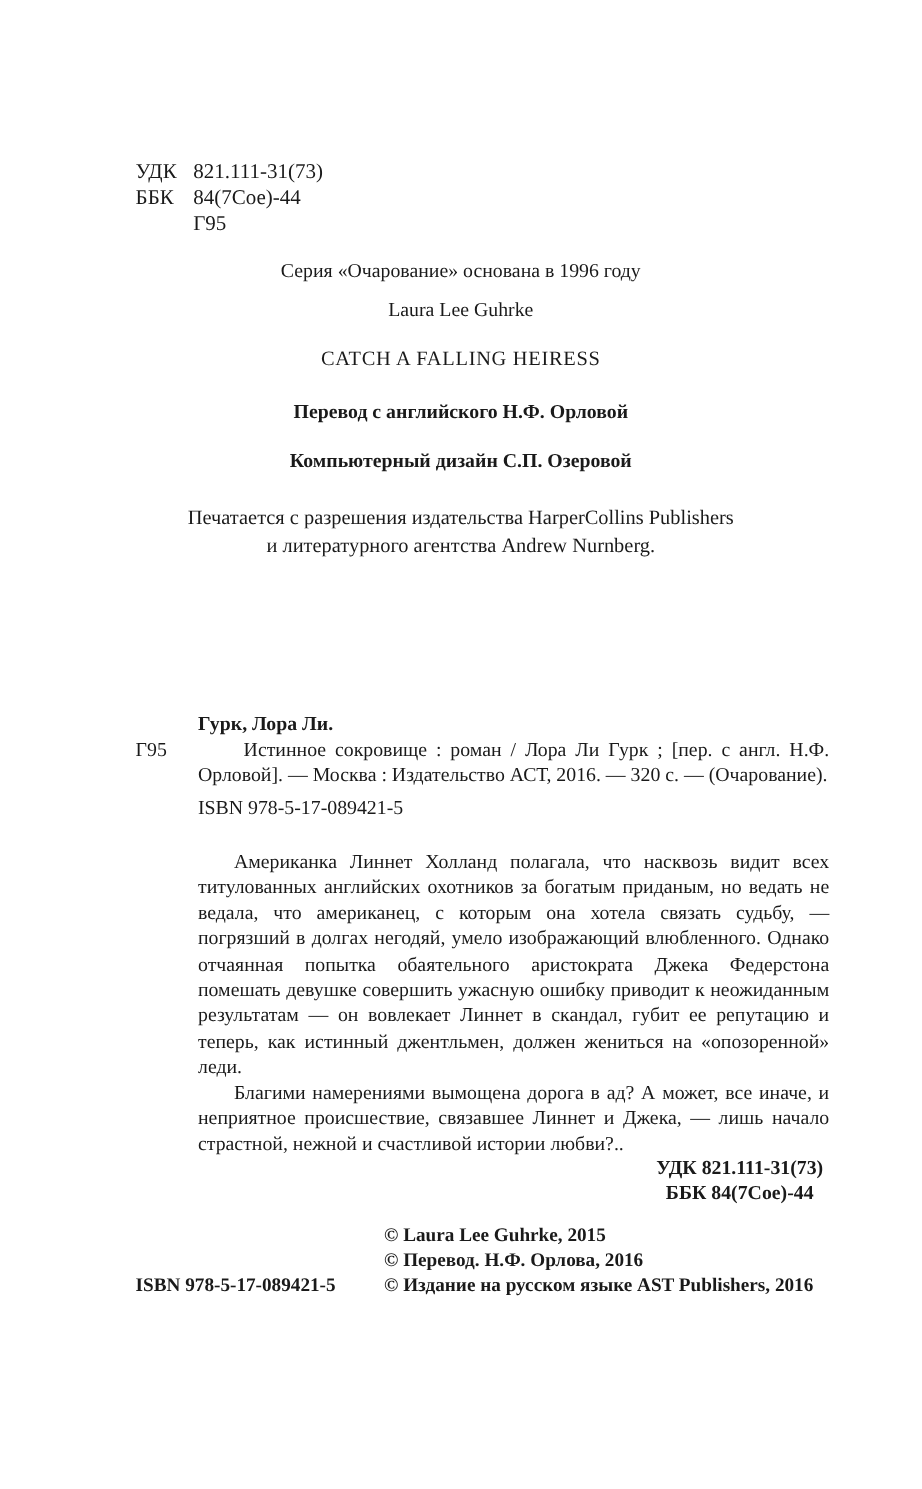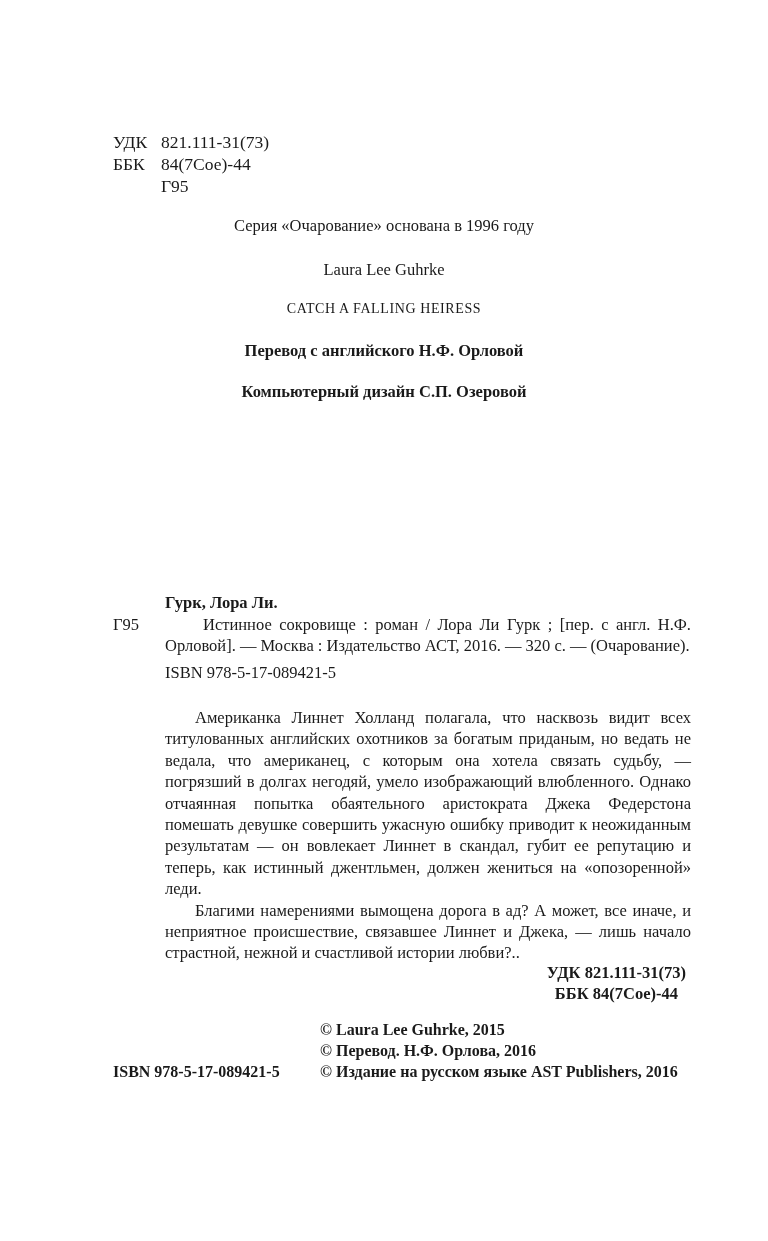--- a/index.html
+++ b/index.html
@@ -41,23 +41,23 @@
   }
 
   
   .credits {
     position: absolute;
     left: 0;
     right: 0;
     top: 216px;
     text-align: center;
   }
-  .series-line   { margin: 0 0 24px 0; font-size: 16.5px; }
+  .series-line   { margin: 0 0 12px 0; font-size: 16.5px; }
   .author-latin  { margin: 0 0 21px 0; font-size: 16.5px; }
-  .title-latin   { margin: 0 0 24px 0; font-size: 14px; letter-spacing: 0.6px; }
+  .title-latin   { margin: 0 0 24px 0; font-size: 17px; letter-spacing: 0.6px; }
   .translation   { margin: 0 0 21px 0; font-size: 16.5px; }
   .design        { margin: 0 0 26px 0; font-size: 16.5px; }
   .credit-name   { font-weight: bold; }
   .credit-strong { font-weight: bold; }
   .cover-note {
     margin: 0 0 30px 0;
     font-size: 16px;
     font-style: italic;
     font-weight: bold;
     line-height: 21px;
@@ -185,20 +185,24 @@
 
     <p class="translation">
       <span class="credit-strong">Перевод с английского </span><span class="credit-name">Н.Ф. Орловой</span>
     </p>
 
     <p class="design">
       <span class="credit-strong">Компьютерный дизайн </span><span class="credit-name">С.П. Озеровой</span>
     </p>
 
 
+    <p class="permission">
+      <span>Печатается с разрешения издательства HarperCollins Publishers</span><br>
+      <span>и литературного агентства Andrew Nurnberg.</span>
+    </p>
 
   </div>
 
   <div class="cip">
     <div class="cip-author">Гурк, Лора Ли.</div>
     <div class="cip-body-row">
       <span class="cip-index">Г95</span>
       <span class="cip-desc">Истинное сокровище : роман / Лора Ли Гурк ; [пер. с англ. Н.Ф. Орловой]. — Москва : Издательство АСТ, 2016. — 320 с. — (Очарование).</span>
     </div>
     <div class="cip-isbn">ISBN 978-5-17-089421-5</div>

